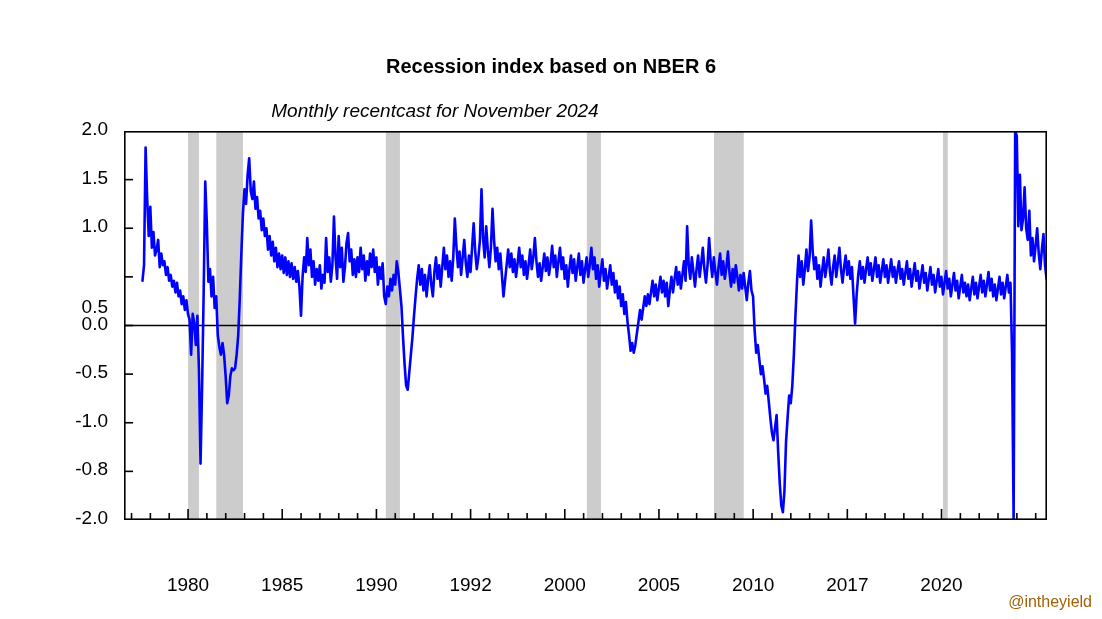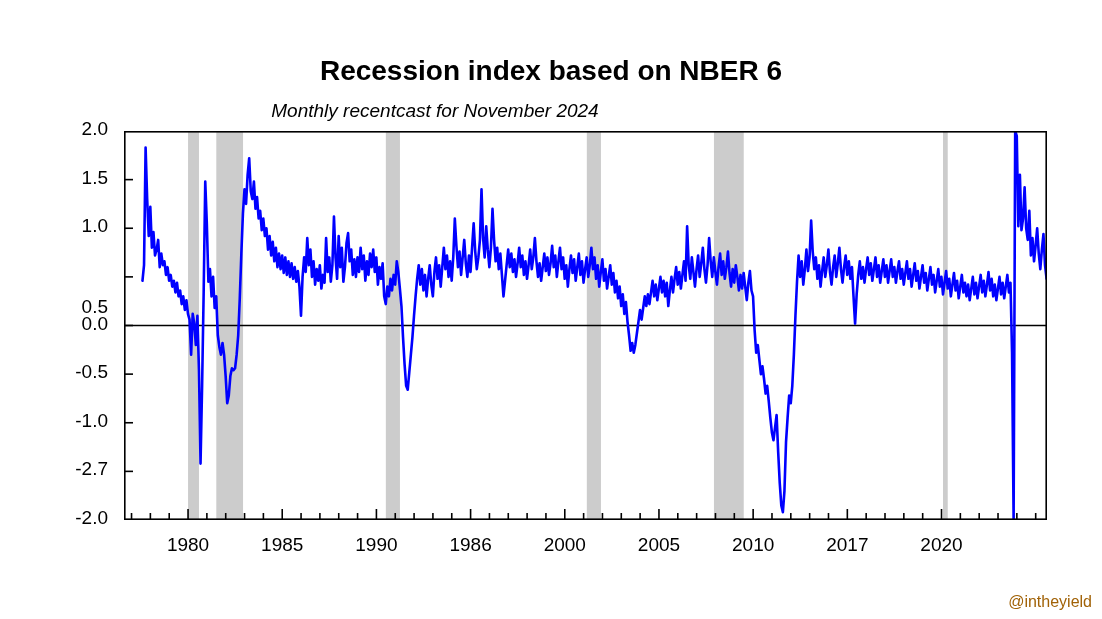--- a/index.html
+++ b/index.html
@@ -18,21 +18,21 @@
     height: 619px;
     background: #ffffff;
     overflow: hidden;
   }
   #title {
     position: absolute;
     left: 0;
     top: 55px;
     width: 1102px;
     text-align: center;
-    font-size: 28px;
+    font-size: 20px;
     font-weight: bold;
     letter-spacing: 0px;
     color: #000000;
   }
   #subtitle {
     position: absolute;
     left: 0;
     top: 100px;
     width: 870px;
     text-align: center;
@@ -74,20 +74,21 @@
     top: 534px;
     width: 923px;
     height: 30px;
   }
   .xtick-label {
     position: absolute;
     transform: translateX(-50%);
     font-size: 19px;
     color: #000000;
     white-space: nowrap;
+    margin-top: 40px;
   }
   #watermark {
     position: absolute;
     font-size: 16px;
     color: #a16207;
     right: 10px;
     bottom: 8px;
     white-space: nowrap;
   }
 </style>
@@ -100,28 +101,28 @@
   <div id="subtitle">Monthly recentcast for November 2024</div>
 
   <div id="ytick-labels">
       <div class="ytick-label" style="top: -13px;">2.0</div>
       <div class="ytick-label" style="top: 35.625px;">1.5</div>
       <div class="ytick-label" style="top: 84.25px;">1.0</div>
       <div class="ytick-label" style="top: 132.875px; margin-top: 32px;">0.5</div>
       <div class="ytick-label" style="top: 181.5px;">0.0</div>
       <div class="ytick-label" style="top: 230.125px;">-0.5</div>
       <div class="ytick-label" style="top: 278.75px;">-1.0</div>
-      <div class="ytick-label" style="top: 327.375px;">-2.7</div>
+      <div class="ytick-label" style="top: 327.375px;">-0.8</div>
       <div class="ytick-label" style="top: 376px;">-2.0</div>
     </div>
   <div id="xtick-labels">
       <div class="xtick-label" style="left: 64.0449px; top: 0px;">1980</div>
       <div class="xtick-label" style="left: 158.229px; top: 0px;">1985</div>
       <div class="xtick-label" style="left: 252.412px; top: 0px;">1990</div>
-      <div class="xtick-label" style="left: 346.596px; top: 0px;">1986</div>
+      <div class="xtick-label" style="left: 346.596px; top: 0px;">1992</div>
       <div class="xtick-label" style="left: 440.78px; top: 0px;">2000</div>
       <div class="xtick-label" style="left: 534.963px; top: 0px;">2005</div>
       <div class="xtick-label" style="left: 629.147px; top: 0px;">2010</div>
       <div class="xtick-label" style="left: 723.331px; top: 0px;">2017</div>
       <div class="xtick-label" style="left: 817.514px; top: 0px;">2020</div>
     </div>
 
   <div id="plot-area">
     <svg id="plot-svg" width="923" height="389" viewBox="0 0 923 389">
         <rect x="64.04489795918539" y="0" width="10.925306122447608" height="389" fill="#CCCCCC"></rect>

